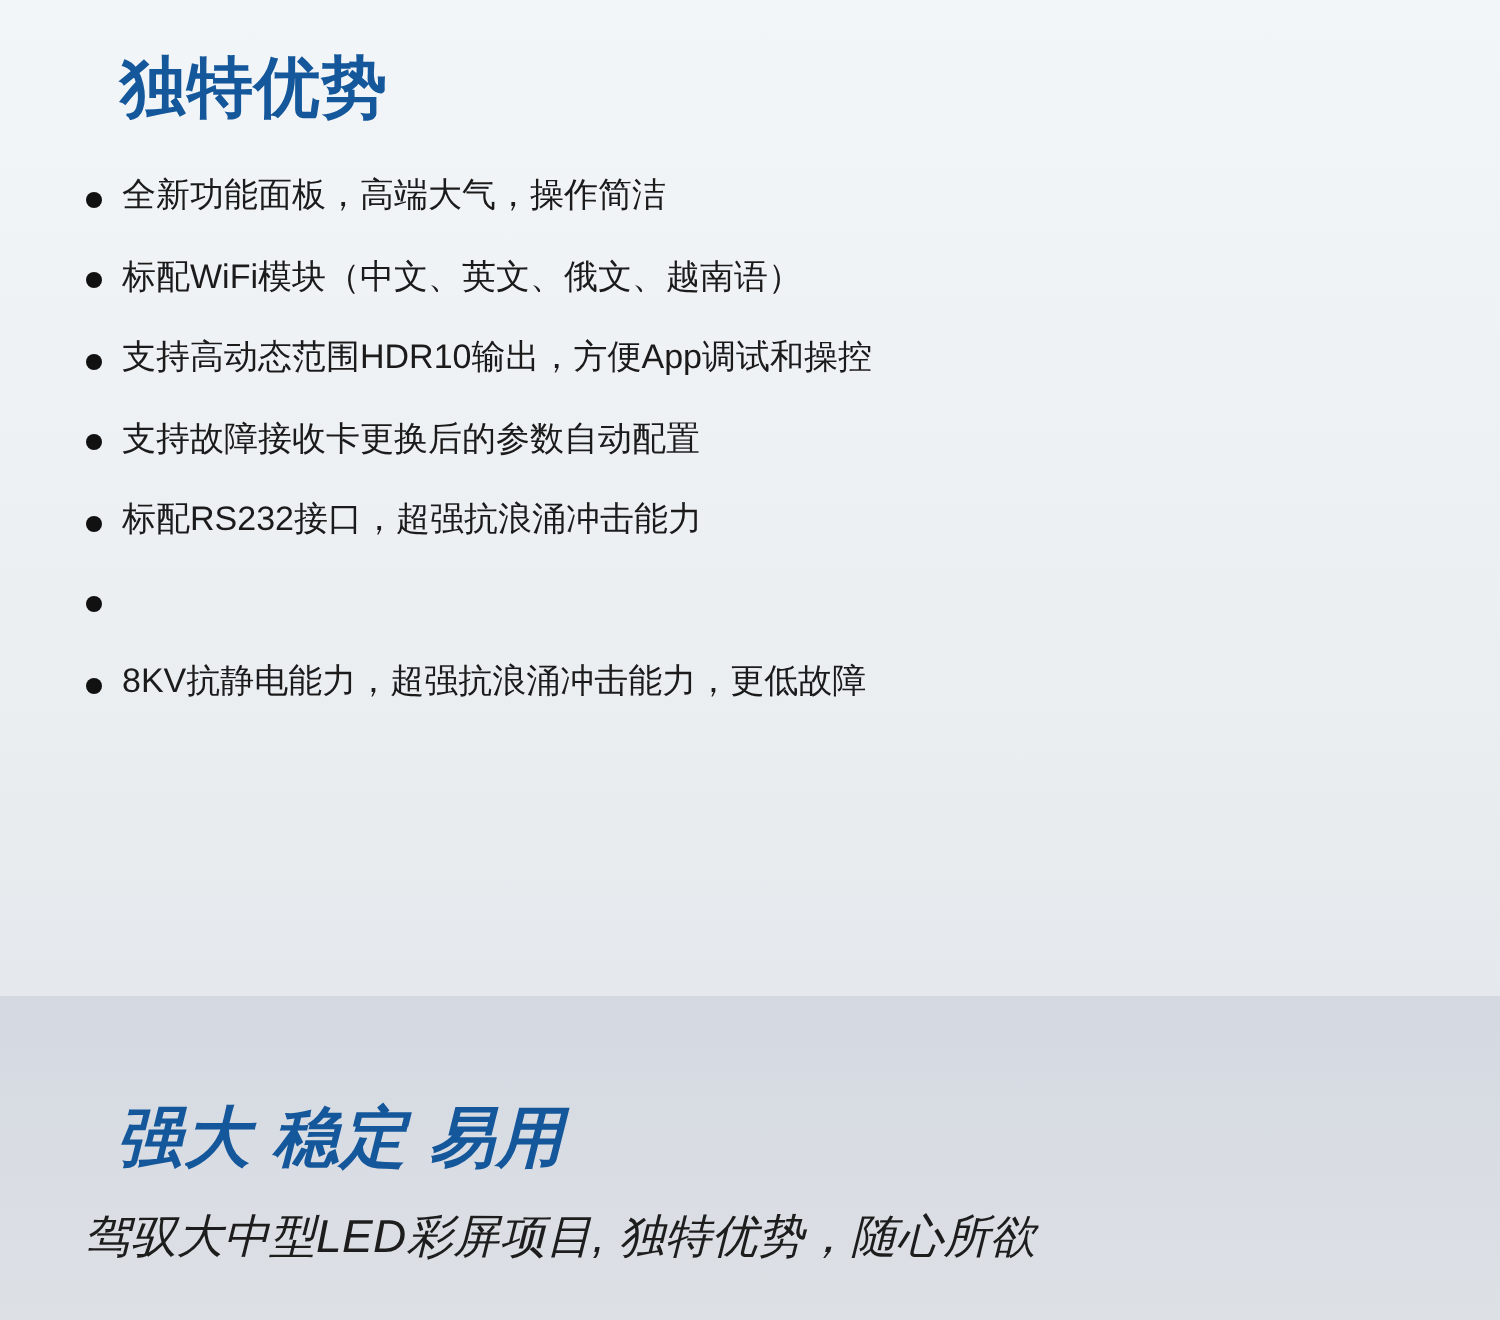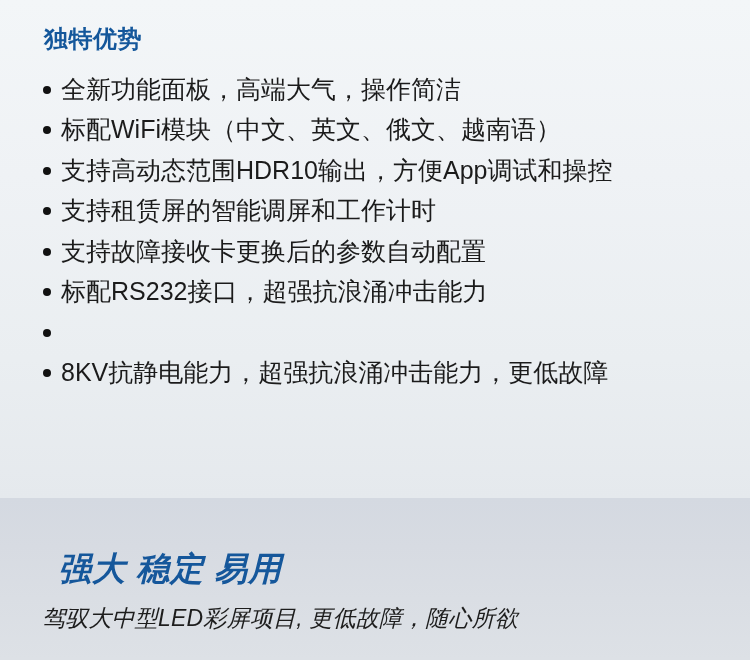--- a/index.html
+++ b/index.html
@@ -31,40 +31,40 @@
     padding: 26px 30px 0 42px;
     background: linear-gradient(to bottom,
                 #f3f6f8 0%,
                 #eff2f5 35%,
                 #eaeef1 72%,
                 #e5e9ed 100%);
   }
 
   .features-title {
     color: #14579b;
-    font-size: 24px;
+    font-size: 33px;
     font-weight: bold;
     line-height: 1.1;
     letter-spacing: 0.5px;
-    margin: 0 0 16px 0;
+    margin: 0 0 16px 16px;
     padding-left: 2px;
   }
 
   .features-list {
     list-style: none;
     margin: 0;
     padding: 0;
   }
 
   .feature-item {
     display: flex;
     align-items: center;
     height: 40.5px;
     color: #1b1b1b;
-    font-size: 25px;
+    font-size: 17px;
     line-height: 1.2;
     white-space: nowrap;
   }
 
   .bullet-icon {
     display: inline-block;
     flex: 0 0 auto;
     width: 8px;
     height: 8px;
     margin-right: 10px;
@@ -129,38 +129,34 @@
       <li class="feature-item">
         <span class="bullet-icon"></span>
         <span class="feature-text">标配WiFi模块（中文、英文、俄文、越南语）</span>
       </li>
       <li class="feature-item">
         <span class="bullet-icon"></span>
         <span class="feature-text">支持高动态范围HDR10输出，方便App调试和操控</span>
       </li>
       <li class="feature-item">
         <span class="bullet-icon"></span>
-        <span class="feature-text">支持租赁屏的智能调屏和工作计时</span>
-      </li>
-      <li class="feature-item">
-        <span class="bullet-icon"></span>
         <span class="feature-text">支持故障接收卡更换后的参数自动配置</span>
       </li>
       <li class="feature-item">
         <span class="bullet-icon"></span>
         <span class="feature-text">标配RS232接口，超强抗浪涌冲击能力</span>
       </li>
       <li class="feature-item">
         <span class="bullet-icon"></span>
       </li>
       <li class="feature-item">
         <span class="bullet-icon"></span>
         <span class="feature-text">8KV抗静电能力，超强抗浪涌冲击能力，更低故障</span>
       </li>
     </ul>
   </section>
 
   <section class="tagline-panel">
     <div class="tagline-heading">强大 稳定 易用</div>
-    <div class="tagline-sub">驾驭大中型LED彩屏项目, 更低故障，随心所欲</div>
+    <div class="tagline-sub">驾驭大中型LED彩屏项目, 独特优势，随心所欲</div>
   </section>
 
 </div>
 
 </body></html>

